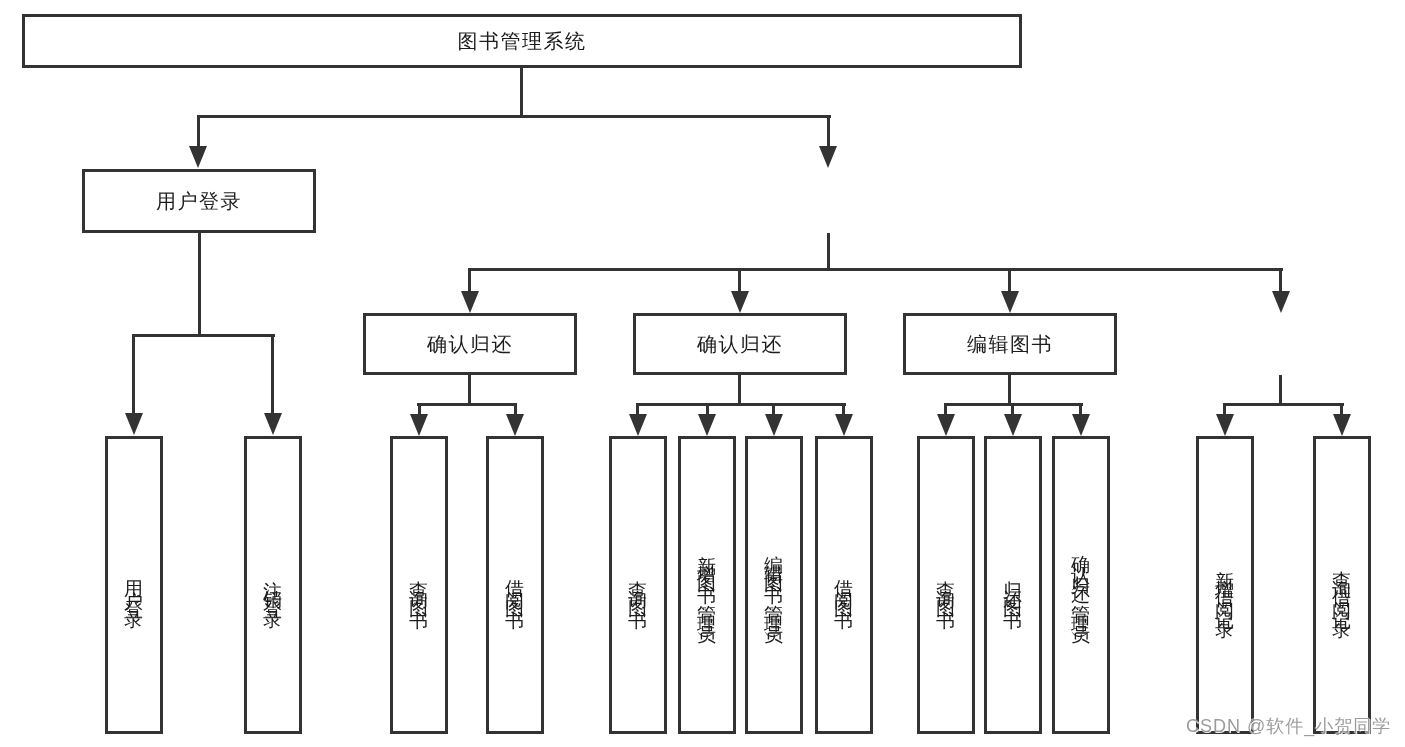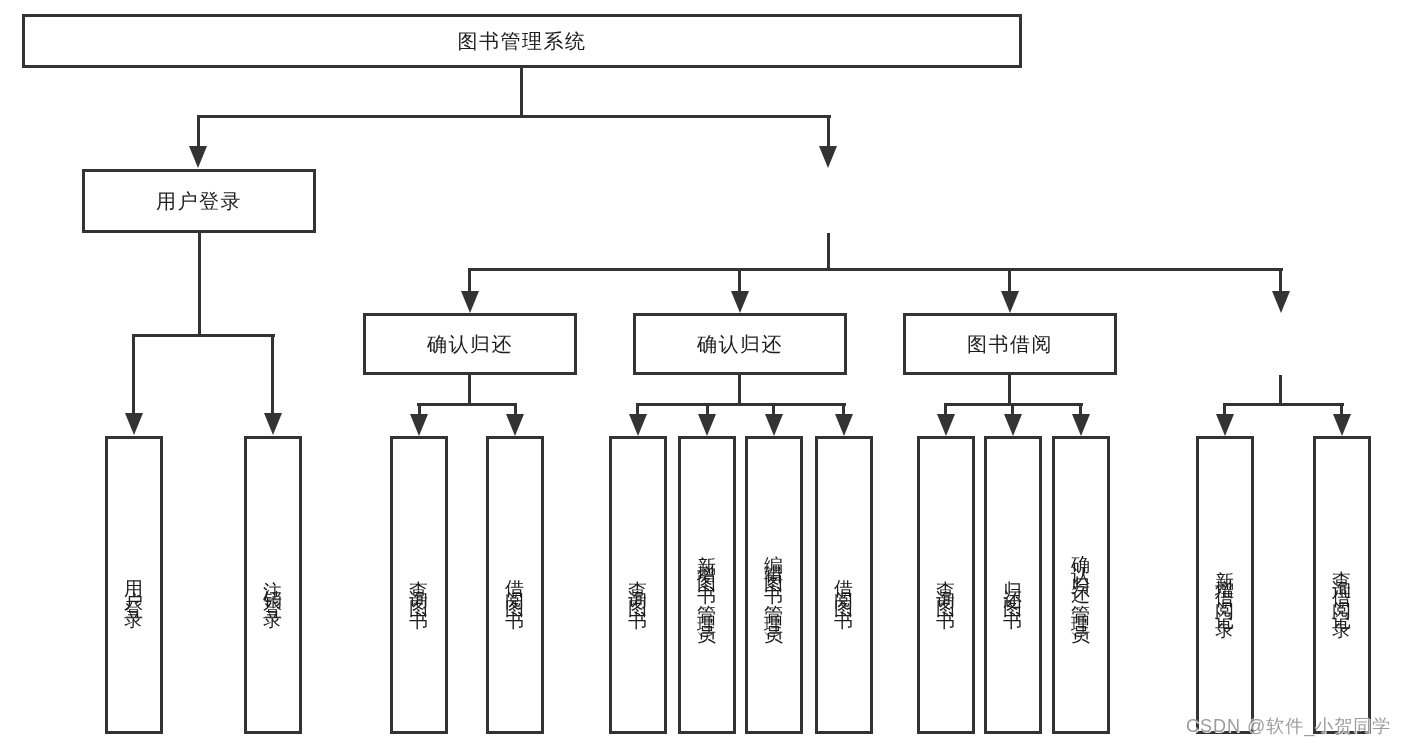--- a/index.html
+++ b/index.html
@@ -95,21 +95,21 @@
   <div class="arrow" style="left:1216px;top:414px"></div>
   <div class="line" style="left:1340px;top:403px;width:3px;height:13px"></div>
   <div class="arrow" style="left:1333px;top:414px"></div>
 
   <div class="box hbox" style="left:22px;top:14px;width:1000px;height:54px">图书管理系统</div>
 
   <div class="box hbox" style="left:82px;top:169px;width:234px;height:64px">用户登录</div>
 
   <div class="box hbox" style="left:363px;top:313px;width:214px;height:62px">确认归还</div>
   <div class="box hbox" style="left:633px;top:313px;width:214px;height:62px">确认归还</div>
-  <div class="box hbox" style="left:903px;top:313px;width:214px;height:62px">图书借阅</div>
+  <div class="box hbox" style="left:903px;top:313px;width:214px;height:62px">编辑图书</div>
 
   <div class="box vbox" style="left:105px;top:436px;width:58px;height:298px">用户登录</div>
   <div class="box vbox" style="left:244px;top:436px;width:58px;height:298px">注销登录</div>
 
   <div class="box vbox" style="left:390px;top:436px;width:58px;height:298px">查询图书</div>
   <div class="box vbox" style="left:486px;top:436px;width:58px;height:298px">借阅图书</div>
 
   <div class="box vbox" style="left:609px;top:436px;width:58px;height:298px">查询图书</div>
   <div class="box vbox" style="left:678px;top:436px;width:58px;height:298px">新增图书（管理员）</div>
   <div class="box vbox" style="left:745px;top:436px;width:58px;height:298px">编辑图书（管理员）</div>

